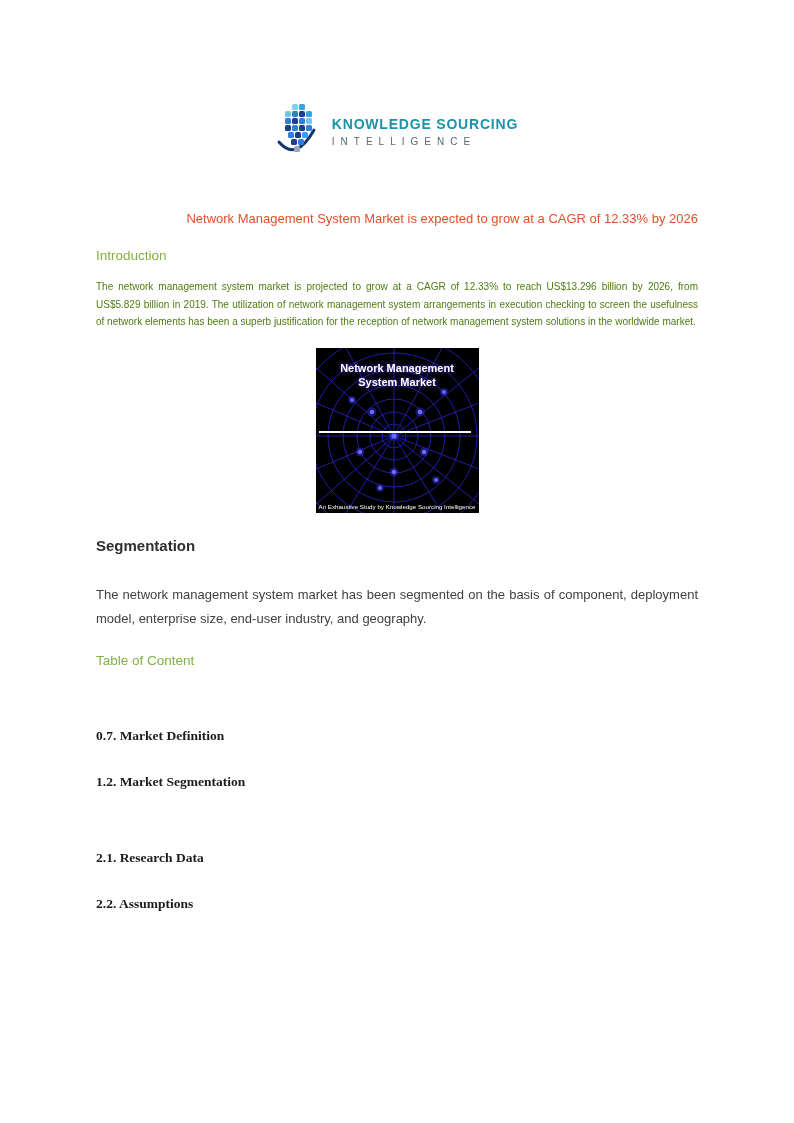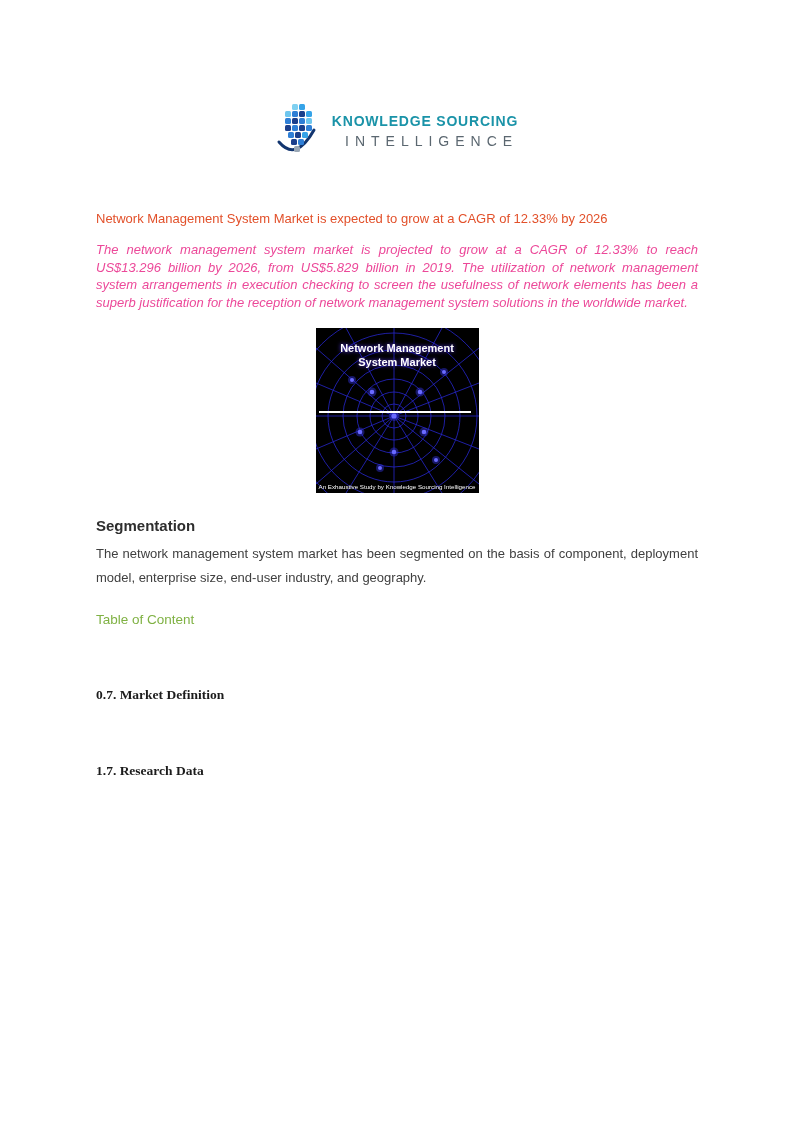--- a/index.html
+++ b/index.html
@@ -14,58 +14,57 @@
   .page { padding: 100px 96px 0 96px; }
 
   
   .logo {
     display: flex;
     justify-content: center;
     align-items: center;
     gap: 10px;
     height: 62px;
   }
-  .logo-text { display: flex; flex-direction: column; text-align: right; }
+  .logo-text { display: flex; flex-direction: column; }
   .brand-top {
     color: #1a93a8;
     font-size: 14px;
     font-weight: bold;
     letter-spacing: 0.8px;
   }
   .brand-bottom {
     color: #5b6770;
-    font-size: 14px;
+    font-size: 10px;
     letter-spacing: 6px;
     margin-top: 4px;
   }
 
   
   .doc-title {
     margin-top: 49px;
-    text-align: left;
+    text-align: right;
     color: #e2502a;
     font-size: 13px;
     font-weight: 400;
   }
 
   
   .h-green {
     margin-top: 22px;
     color: #7fb143;
     font-size: 13.5px;
     font-weight: 400;
   }
 
   .p-body {
     margin-top: 15px;
-    font-size: 13px;
+    font-size: 10px;
     line-height: 17.5px;
     text-align: justify;
-    color: #ec4899;
-    font-style: italic;
+    color: #4d7c0f;
   }
 
   
   .figure {
     width: 163px;
     height: 165px;
     margin: 17px auto 0 auto;
     position: relative;
     background: #000000;
   }
@@ -97,21 +96,21 @@
   }
 
   
   .h-black {
     margin-top: 24px;
     color: #2e2e2e;
     font-size: 15px;
     font-weight: bold;
   }
   .p-wide {
-    margin-top: 8px;
+    margin-top: 29px;
     font-size: 13px;
     line-height: 24px;
     text-align: justify;
     color: #404040;
   }
 
   
   .h-toc { }
   .toc-item {
     font-family: "Liberation Serif", serif;
@@ -155,20 +154,21 @@
       </g>
     </svg>
     <div class="logo-text">
       <span class="brand-top">KNOWLEDGE SOURCING</span>
       <span class="brand-bottom">INTELLIGENCE</span>
     </div>
   </header>
 
   <h1 class="doc-title">Network Management System Market is expected to grow at a CAGR of 12.33% by 2026</h1>
 
+  <h2 class="h-green">Introduction</h2>
   <p class="p-body">The network management system market is projected to grow at a CAGR of 12.33% to reach US$13.296 billion by 2026, from US$5.829 billion in 2019. The utilization of network management system arrangements in execution checking to screen the usefulness of network elements has been a superb justification for the reception of network management system solutions in the worldwide market.</p>
 
   <figure class="figure">
     <svg width="163" height="165" viewBox="0 0 163 165" aria-hidden="true">
       <rect width="163" height="165" fill="#000000"></rect>
       <g stroke="#2a2ad8" stroke-width="0.8" fill="none" opacity="0.95">
         <circle cx="78" cy="88" r="12"></circle>
         <circle cx="78" cy="88" r="24"></circle>
         <circle cx="78" cy="88" r="37"></circle>
         <circle cx="78" cy="88" r="51"></circle>
@@ -219,17 +219,19 @@
     <div class="fig-line"></div>
     <figcaption class="fig-caption">An Exhaustive Study by Knowledge Sourcing Intelligence</figcaption>
   </figure>
 
   <h3 class="h-black">Segmentation</h3>
   <p class="p-wide">The network management system market has been segmented on the basis of component, deployment model, enterprise size, end-user industry, and geography.</p>
 
   <h2 class="h-green h-toc">Table of Content</h2>
   <div class="toc">
     <p class="toc-item big-gap">0.7. Market Definition</p>
-    <p class="toc-item big-gap">1.7. Research Data</p>
+    <p class="toc-item">1.2. Market Segmentation</p>
+    <p class="toc-item big-gap">2.1. Research Data</p>
+    <p class="toc-item">2.2. Assumptions</p>
 
   </div>
 
 </div>
 
 </body></html>

